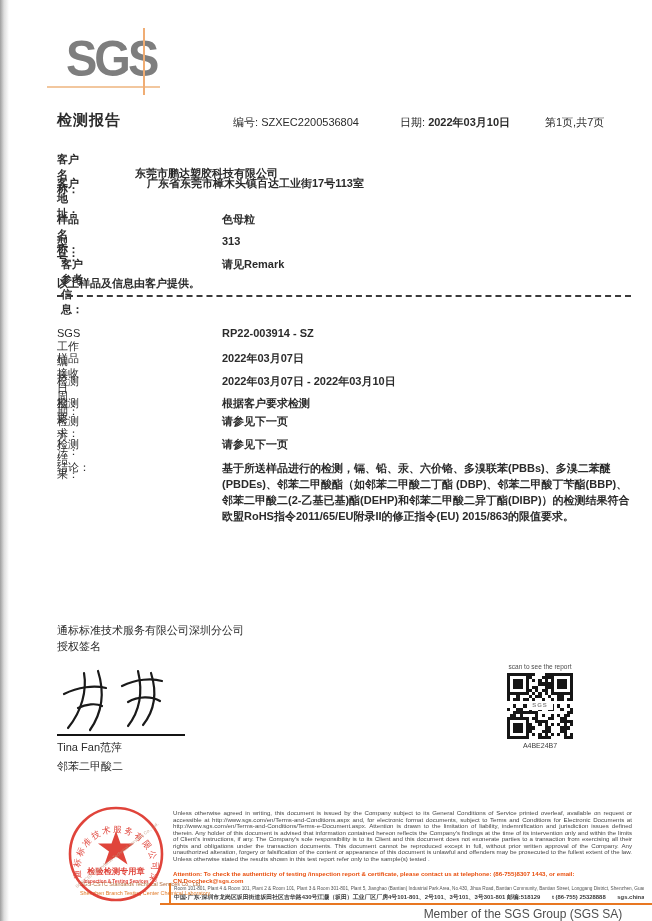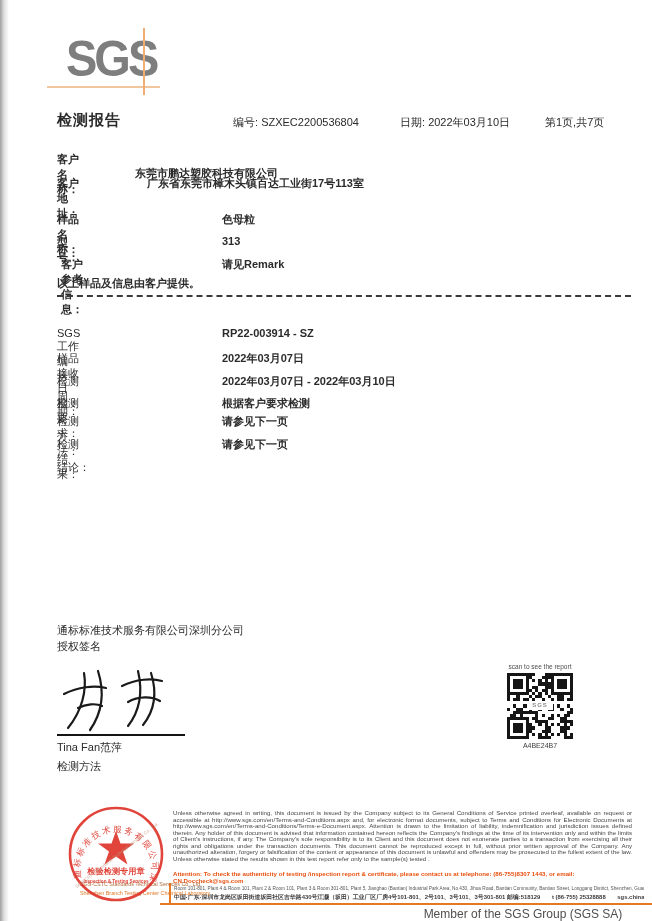--- a/index.html
+++ b/index.html
@@ -46,21 +46,21 @@
   <div class="abs logo-underline"></div>
   <div class="abs logo-vline"></div>
 
   <div class="abs title">检测报告</div>
   <div class="abs h11" style="left:233px;top:115px;">
     <span class="lbl">编号:</span>
     <span style="font-weight:normal;text-align:right;">SZXEC2200536804</span>
   </div>
   <div class="abs h11" style="left:400px;top:115px;">
     <span class="lbl">日期:</span>
-    <span style="font-weight:normal;">2022年03月10日</span>
+    <span style="font-weight:bold;">2022年03月10日</span>
   </div>
   <div class="abs h11" style="left:545px;top:115px;font-weight:normal;">第1页,共7页</div>
 
   <div class="abs h11" style="left:57px;top:152px;font-weight:bold;">
     <span class="abs" style="left:0;top:0;">客户名称：</span>
     <span class="abs" style="left:78px;top:14px;white-space:nowrap;">东莞市鹏达塑胶科技有限公司</span>
   </div>
   <div class="abs h11" style="left:57px;top:176px;font-weight:bold;">
     <span class="abs" style="left:0;top:0;">客户地址：</span>
     <span class="abs" style="left:78px;top:0;white-space:nowrap;margin-left:12px;">广东省东莞市樟木头镇百达工业街17号113室</span>
@@ -100,39 +100,40 @@
   </div>
   <div class="abs h11" style="left:57px;top:414px;">
     <span class="abs" style="left:0;top:0;">检测方法：</span>
     <span class="abs" style="left:165px;top:0;font-weight:bold;white-space:nowrap;">请参见下一页</span>
   </div>
   <div class="abs h11" style="left:57px;top:437px;">
     <span class="abs" style="left:0;top:0;">检测结果：</span>
     <span class="abs" style="left:165px;top:0;font-weight:bold;white-space:nowrap;">请参见下一页</span>
   </div>
   <div class="abs h11" style="left:57px;top:460px;">结论：</div>
+  <div class="abs h11 conc" style="left:222px;top:460px;font-weight:bold;">基于所送样品进行的检测，镉、铅、汞、六价铬、多溴联苯(PBBs)、多溴二苯醚(PBDEs)、邻苯二甲酸酯（如邻苯二甲酸二丁酯 (DBP)、邻苯二甲酸丁苄酯(BBP)、邻苯二甲酸二(2-乙基已基)酯(DEHP)和邻苯二甲酸二异丁酯(DIBP)）的检测结果符合欧盟RoHS指令2011/65/EU附录II的修正指令(EU) 2015/863的限值要求。</div>
 
   <div class="abs h11" style="left:57px;top:623px;">通标标准技术服务有限公司深圳分公司</div>
   <div class="abs h11" style="left:57px;top:639px;">授权签名</div>
 
   <svg class="abs" style="left:58px;top:668px;" width="140" height="66" viewBox="0 0 140 66">
     <g stroke="#1a1a1a" stroke-width="2.2" fill="none" stroke-linecap="round">
       <path d="M6,26 C20,19 36,17 48,20"></path>
       <path d="M26,5 C29,22 24,43 10,60"></path>
       <path d="M40,3 C46,22 46,42 32,62"></path>
       <path d="M20,40 C28,36 38,35 44,38"></path>
       <path d="M64,18 C78,11 94,10 104,13"></path>
       <path d="M80,3 C84,20 84,40 70,58"></path>
       <path d="M93,5 C99,24 97,42 85,57"></path>
       <path d="M70,34 C80,28 94,28 102,33"></path>
     </g>
   </svg>
   <div class="abs sig-underline"></div>
   <div class="abs h11" style="left:57px;top:740px;">Tina Fan范萍</div>
-  <div class="abs h11" style="left:57px;top:759px;">检测方法</div>
+  <div class="abs h11" style="left:57px;top:759px;">邻苯二甲酸二</div>
 
   <div class="abs qr-caption">scan to see the report</div>
   <div class="abs qr">
       <div class="qm"></div>
       <div class="qm"></div>
       <div class="qm"></div>
       <div class="qm"></div>
       <div class="qm"></div>
       <div class="qm"></div>
       <div class="qm"></div>

